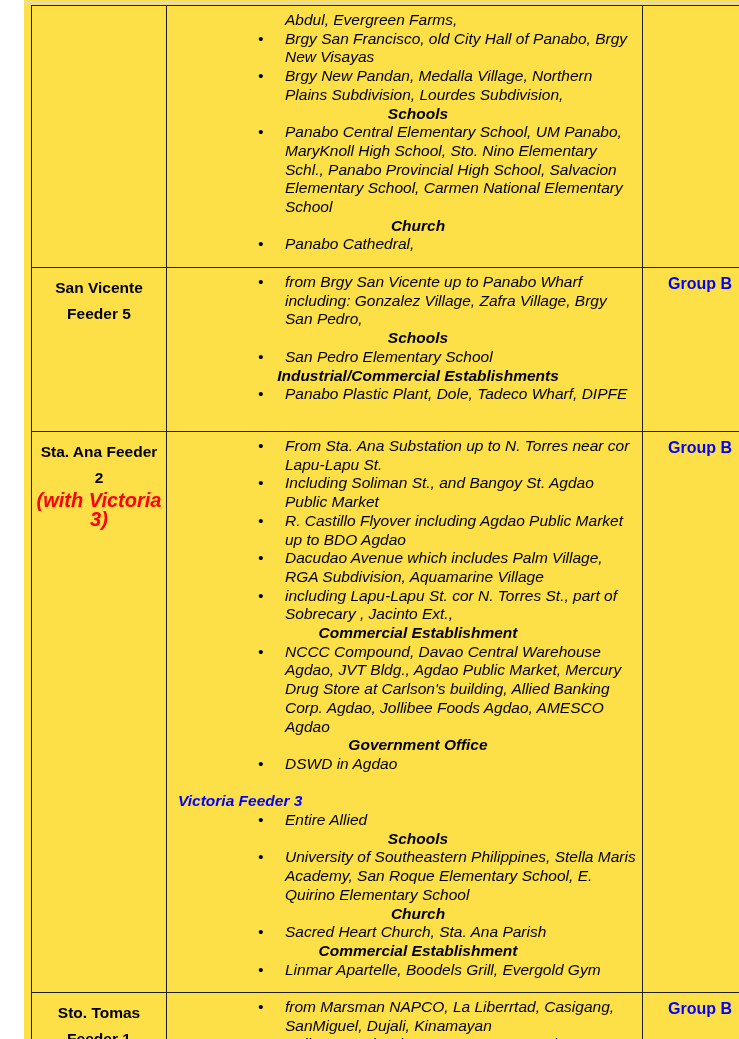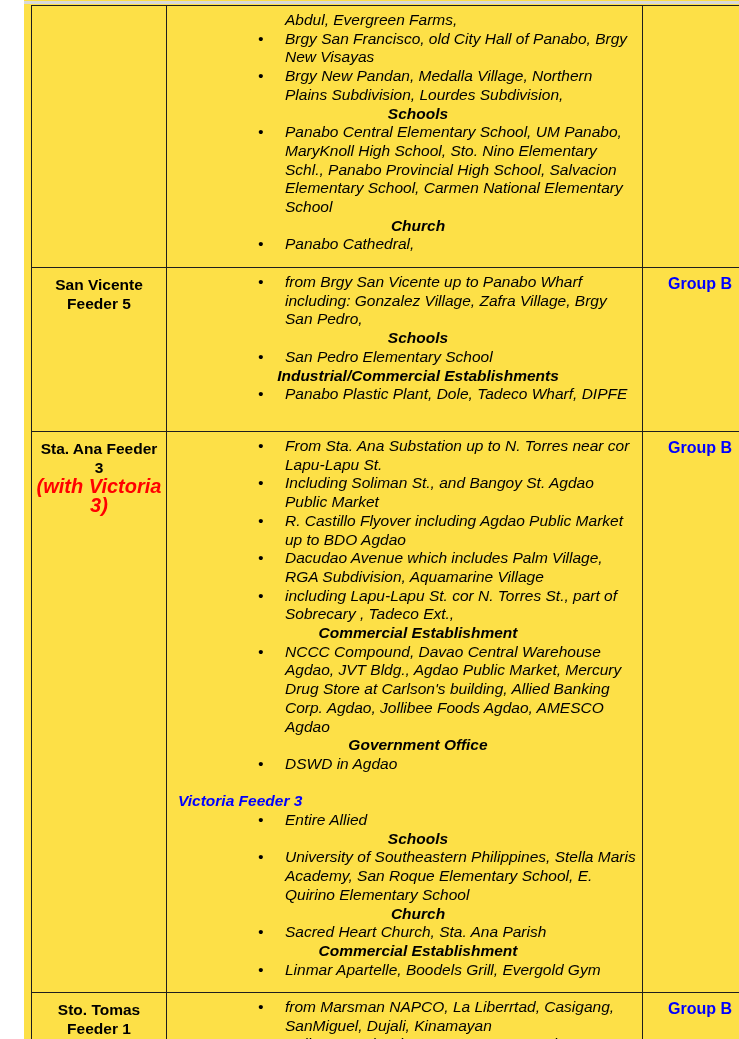--- a/index.html
+++ b/index.html
@@ -45,21 +45,21 @@
   tr.feeder-row:nth-child(3) td { height: 549px; }
   tr.feeder-row:nth-child(4) td { height: 60px; }
 
   
   td.cell-feeder {
     text-align: center;
     padding: 7px 3px 4px 3px;
   }
   .feeder-title {
     font-size: 15.5px;
-    line-height: 19px;
+    line-height: 26px;
     font-weight: bold;
     color: #000000;
   }
   .feeder-note {
     font-size: 20px;
     line-height: 19px;
     font-weight: bold;
     font-style: italic;
     color: #ff0000;
   }
@@ -146,29 +146,29 @@
             <div class="li">San Pedro Elementary School</div>
             <div class="sec-heading">Industrial/Commercial Establishments</div>
             <div class="li">Panabo Plastic Plant, Dole, Tadeco Wharf, DIPFE</div>
           </td>
           <td class="cell cell-group">
             <div class="group-label">Group B</div>
           </td>
         </tr>
         <tr class="feeder-row">
           <td class="cell cell-feeder">
-            <div class="feeder-title">Sta. Ana Feeder 3</div>
+            <div class="feeder-title">Sta. Ana Feeder 2</div>
             <div class="feeder-note">(with Victoria 3)</div>
           </td>
           <td class="cell cell-coverage">
             <div class="li">From Sta. Ana Substation up to N. Torres near cor Lapu-Lapu St.</div>
             <div class="li">Including Soliman St., and Bangoy St. Agdao Public Market</div>
             <div class="li">R. Castillo Flyover including Agdao Public Market up to BDO Agdao</div>
             <div class="li">Dacudao Avenue which includes Palm Village, RGA Subdivision, Aquamarine Village</div>
-            <div class="li">including Lapu-Lapu St. cor N. Torres St., part of Sobrecary , Tadeco Ext.,</div>
+            <div class="li">including Lapu-Lapu St. cor N. Torres St., part of Sobrecary , Jacinto Ext.,</div>
             <div class="sec-heading">Commercial Establishment</div>
             <div class="li">NCCC Compound,  Davao Central Warehouse Agdao, JVT Bldg., Agdao Public Market, Mercury Drug Store at Carlson's building, Allied Banking Corp. Agdao, Jollibee Foods Agdao, AMESCO Agdao</div>
             <div class="sec-heading">Government Office</div>
             <div class="li">DSWD in Agdao</div>
             <div class="spacer"></div>
             <div class="subfeeder">Victoria Feeder 3</div>
             <div class="li">Entire Allied</div>
             <div class="sec-heading">Schools</div>
             <div class="li">University of Southeastern Philippines, Stella Maris Academy, San Roque Elementary School, E. Quirino Elementary School</div>
             <div class="sec-heading">Church</div>

